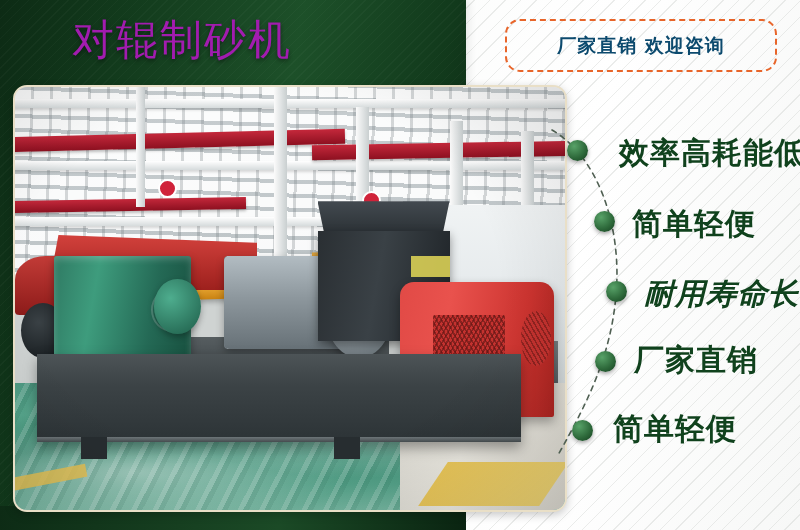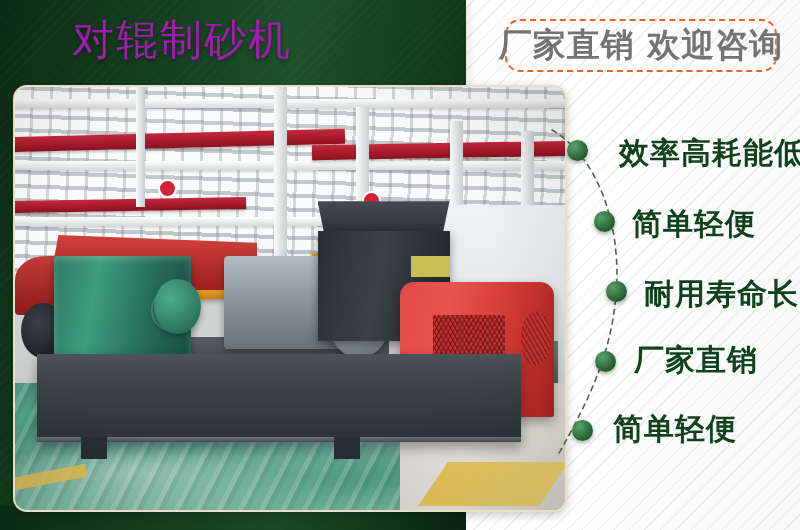--- a/index.html
+++ b/index.html
@@ -48,21 +48,21 @@
   }
 
   
   .badge{
     position:absolute;left:505px;top:19px;width:272px;height:53px;
     border:2px dashed #e8652a;border-radius:15px;
     display:flex;align-items:center;justify-content:center;
     box-sizing:border-box;z-index:6;
   }
   .badge-text{
-    font-size:33px;font-weight:bold;color:#737373;
+    font-size:19px;font-weight:bold;color:#0c4a6e;
     letter-spacing:1px;white-space:nowrap;
     text-shadow:0 1px 1px rgba(255,255,255,0.7);
   }
 
   
   .photo-wrap{
     position:absolute;left:13px;top:85px;width:550px;height:423px;
     border-radius:14px;overflow:hidden;
     border:2px solid #e9dfc7;
     box-shadow:0 3px 10px rgba(0,0,0,0.22);
@@ -352,18 +352,18 @@
   <div id="dots">
       <div class="dot" style="left: 567px; top: 140px;"></div>
       <div class="dot" style="left: 594px; top: 211px;"></div>
       <div class="dot" style="left: 606px; top: 281px;"></div>
       <div class="dot" style="left: 595px; top: 351px;"></div>
       <div class="dot" style="left: 572px; top: 420px;"></div>
     </div>
   <div id="features">
       <div class="feature" style="left: 600px; top: 133px; margin-left: 19px;">效率高耗能低</div>
       <div class="feature" style="left: 632px; top: 204px; font-family: Liberation Serif, serif;">简单轻便</div>
-      <div class="feature" style="left: 644px; top: 274px;">耐用寿命长</div>
+      <div class="feature" style="left: 644px; top: 274px; font-style: italic;">耐用寿命长</div>
       <div class="feature" style="left: 634px; top: 340px;">厂家直销</div>
       <div class="feature" style="left: 613px; top: 409px;">简单轻便</div>
     </div>
 
 </div>
 
 </body></html>

